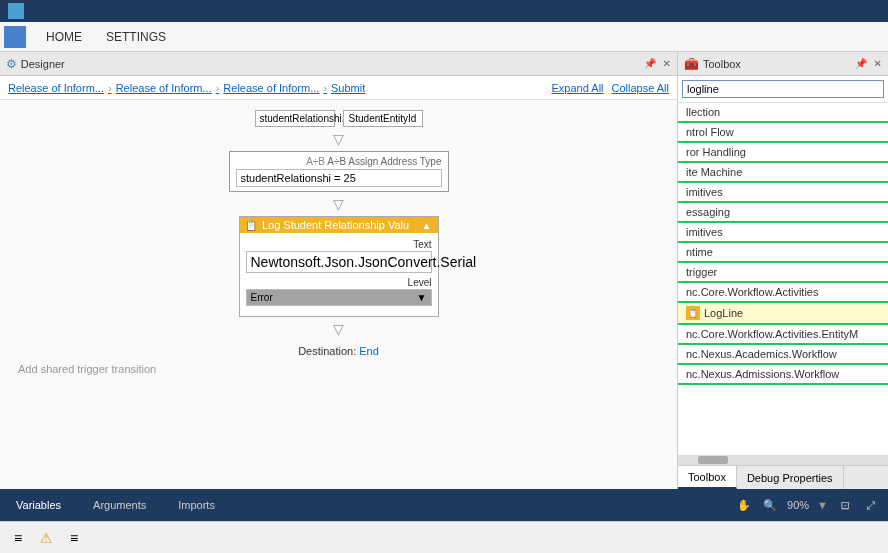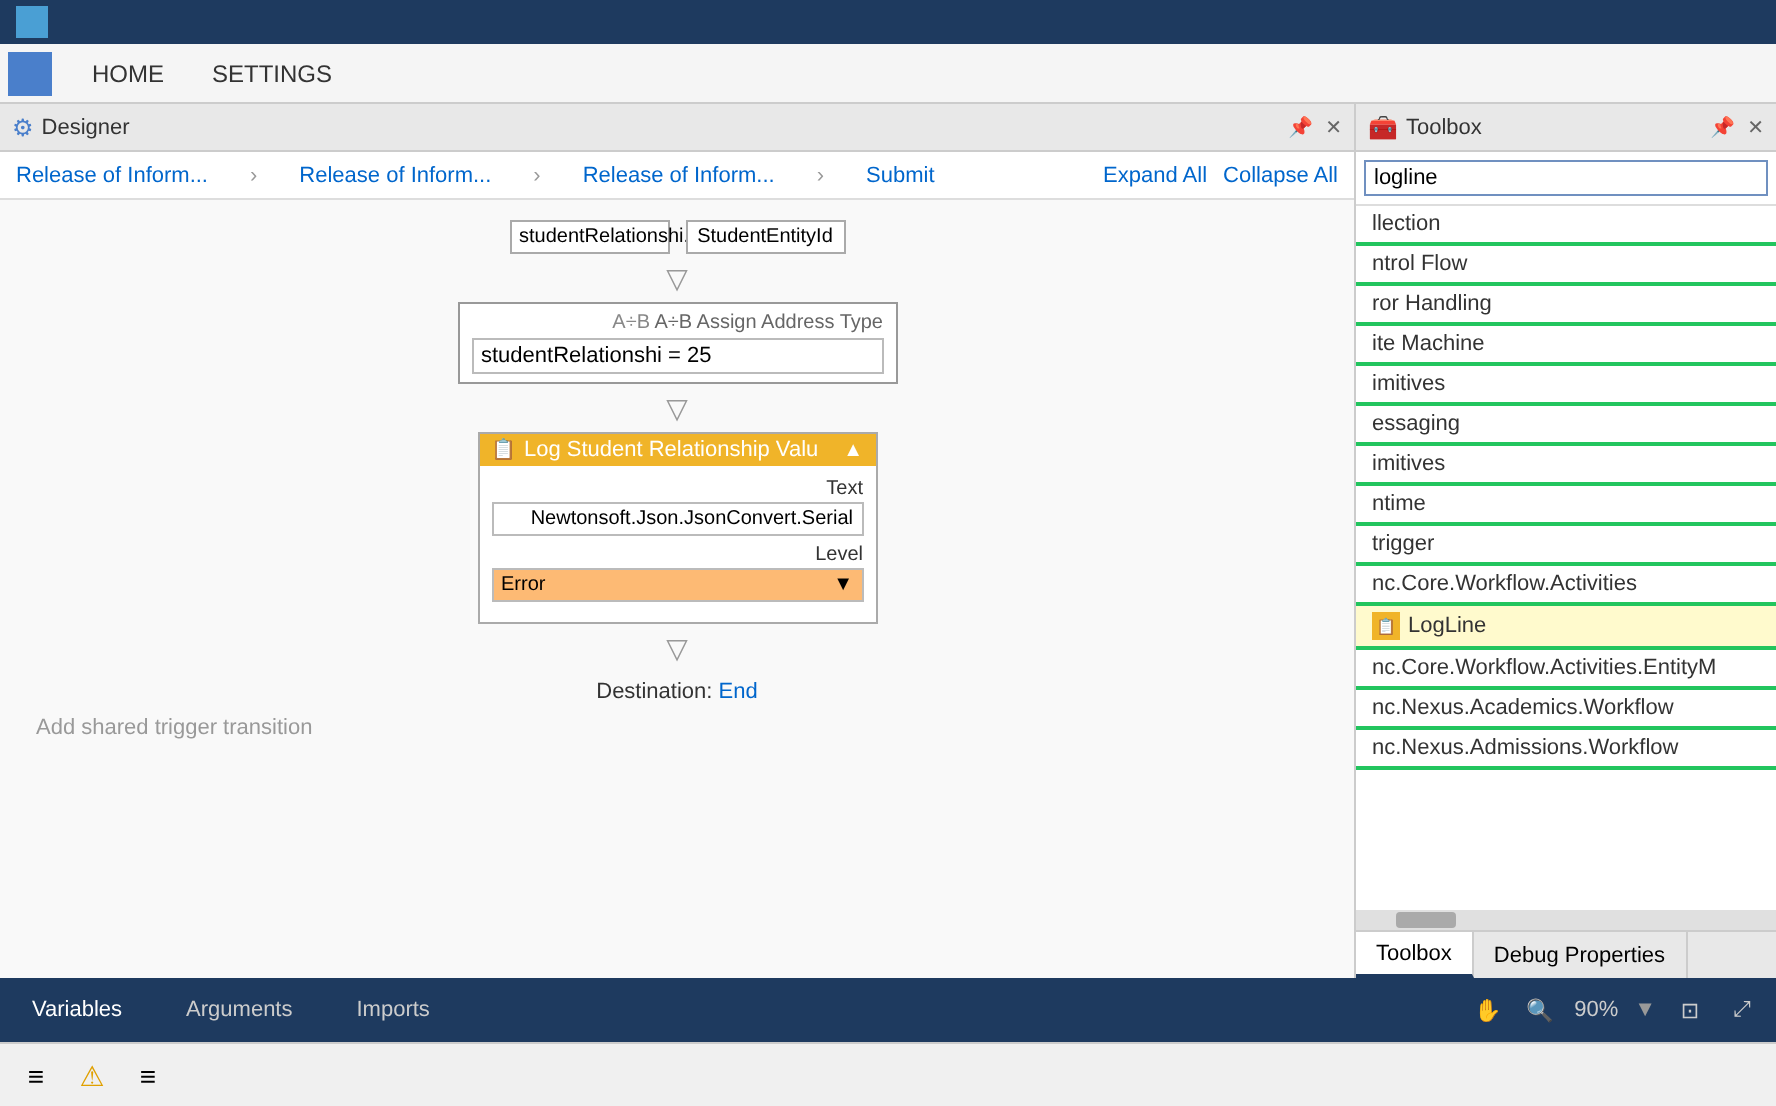--- a/index.html
+++ b/index.html
@@ -17,42 +17,42 @@
     .main-layout { display: flex; height: calc(553px - 22px - 30px - 32px - 32px); }
 
     
     .designer-panel { flex: 1; border-right: 1px solid #ccc; display: flex; flex-direction: column; overflow: hidden; }
     .panel-header { background: #e8e8e8; height: 24px; display: flex; align-items: center; padding: 0 6px; border-bottom: 1px solid #ccc; font-size: 11px; color: #333; justify-content: space-between; }
     .panel-header-left { display: flex; align-items: center; gap: 4px; }
     .panel-pin { font-size: 10px; color: #666; cursor: pointer; }
     .panel-close { font-size: 10px; color: #666; cursor: pointer; }
 
     
-    .breadcrumb { background: #fff; height: 24px; display: flex; align-items: center; padding: 0 8px; border-bottom: 1px solid #ddd; font-size: 11px; color: #0066cc; gap: 19px; }
+    .breadcrumb { background: #fff; height: 24px; display: flex; align-items: center; padding: 0 8px; border-bottom: 1px solid #ddd; font-size: 11px; color: #0066cc; gap: 2px; text-decoration: underline; }
     .breadcrumb-item { color: #0066cc; cursor: pointer; }
     .breadcrumb-sep { color: #999; margin: 0 2px; }
     .breadcrumb-actions { margin-left: auto; display: flex; gap: 8px; }
     .breadcrumb-action { color: #0066cc; cursor: pointer; font-size: 11px; }
 
     
     .canvas-area { flex: 1; background: #f9f9f9; overflow: auto; position: relative; padding: 10px; }
 
     
     .workflow-container { position: relative; min-height: 400px; }
     .assign-box { border: 1px solid #999; background: #fff; width: 220px; margin: 4px auto; padding: 4px 6px; font-size: 11px; }
     .assign-header { color: #666; font-size: 10px; margin-bottom: 2px; text-align: right; }
     .assign-row { display: flex; align-items: center; gap: 4px; font-size: 11px; border: 1px solid #bbb; padding: 2px 4px; background: #fff; }
 
     .log-box { border: 1px solid #aaa; background: #fff; width: 200px; margin: 4px auto; }
     .log-header { background: #f0b429; color: #fff; padding: 2px 6px; font-size: 11px; display: flex; align-items: center; justify-content: space-between; }
     .log-body { padding: 6px; text-align: right; }
     .log-row { margin-bottom: 4px; }
     .log-label { font-size: 10px; color: #333; margin-bottom: 1px; }
-    .log-value { border: 1px solid #bbb; padding: 2px 4px; font-size: 10px; background: #fff; }
-    .log-select { border: 1px solid #bbb; padding: 2px 4px; font-size: 10px; background: #fdba74; width: 100%; display: flex; justify-content: space-between; align-items: center; }
+    .log-value { border: 1px solid #bbb; padding: 2px 4px; font-size: 14px; background: #fff; }
+    .log-select { border: 1px solid #bbb; padding: 2px 4px; font-size: 10px; background: #a3a3a3; width: 100%; display: flex; justify-content: space-between; align-items: center; }
 
     .arrow-down { text-align: center; color: #999; font-size: 14px; margin: 2px 0; }
     .collapse-icon { color: #fff; font-size: 10px; cursor: pointer; }
 
     .destination-text { text-align: center; padding: 4px 8px; font-size: 11px; color: #333; margin-top: 4px; }
     .add-trigger { text-align: left; padding: 2px 8px; font-size: 11px; color: #999; }
     .destination-link { color: #0066cc; cursor: pointer; }
 
     .top-bar-row { display: flex; align-items: center; justify-content: center; gap: 8px; margin-bottom: 4px; }
     .connector-bar { width: 80px; border: 1px solid #aaa; padding: 2px 4px; font-size: 10px; background: #fff; text-align: center; }

